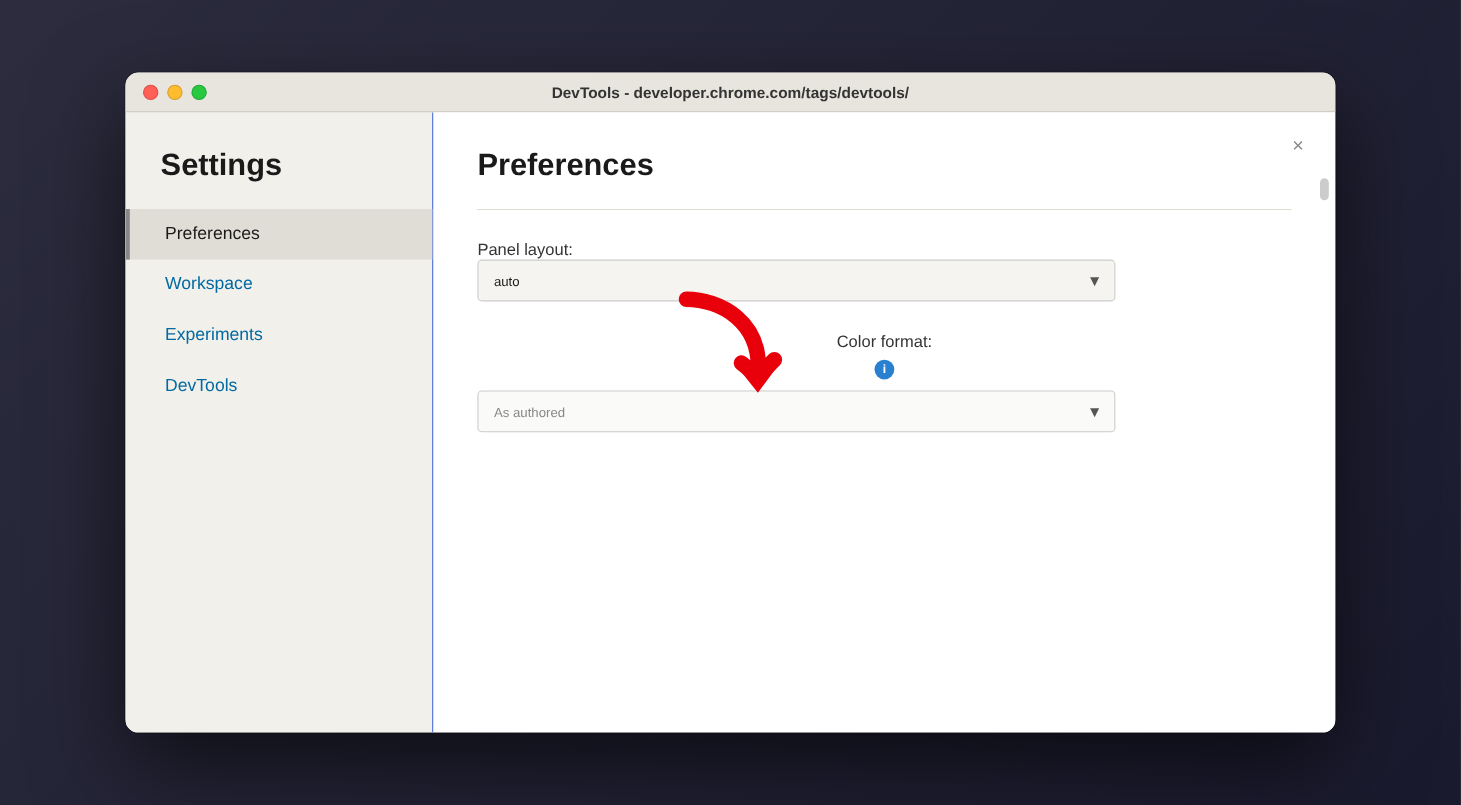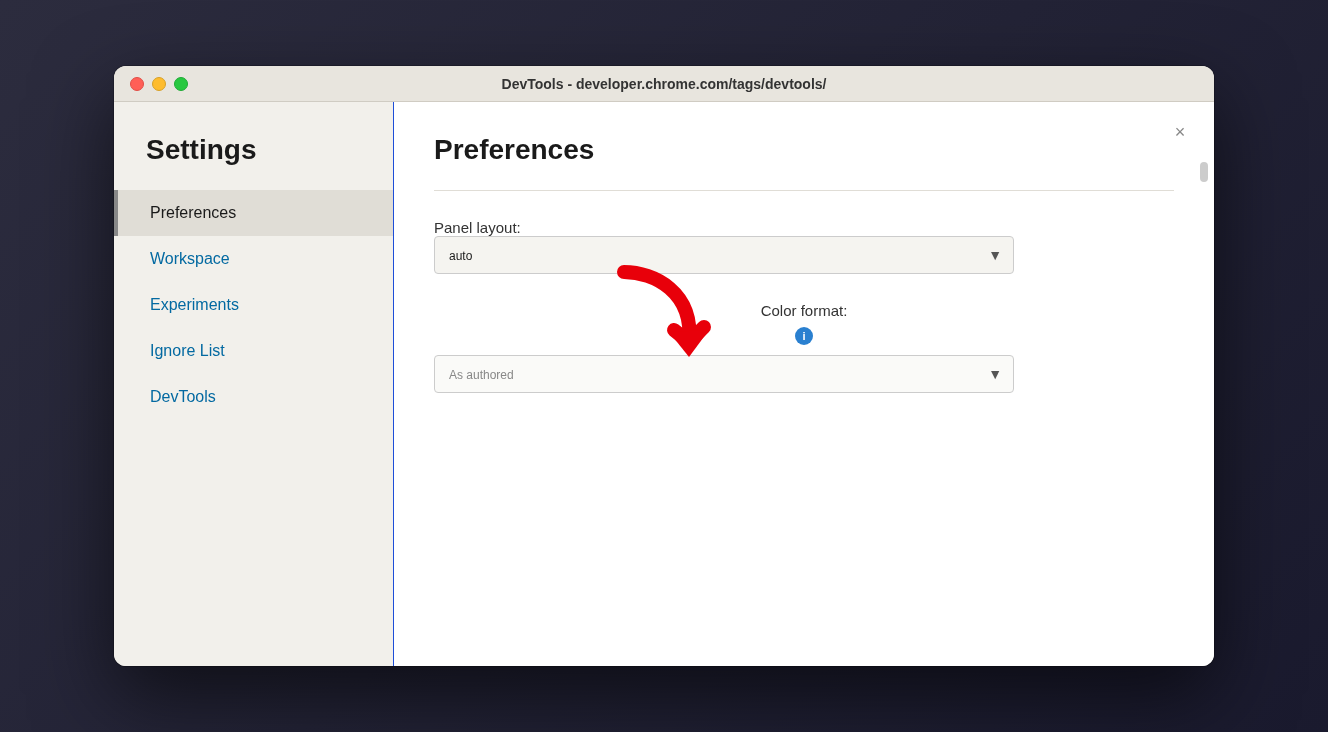--- a/index.html
+++ b/index.html
@@ -264,23 +264,20 @@
         <div class="sidebar-heading">Settings</div>
 
         <a class="sidebar-item active">
           <span>Preferences</span>
         </a>
         <a class="sidebar-item">
           <span>Workspace</span>
         </a>
         <a class="sidebar-item">
           <span>Experiments</span>
-        </a>
-        <a class="sidebar-item">
-          <span>Ignore List</span>
         </a>
         <a class="sidebar-item">
           <span>DevTools</span>
         </a>
       </div>
 
       <div class="main-panel">
 
         <button class="close-btn">×</button>
 

